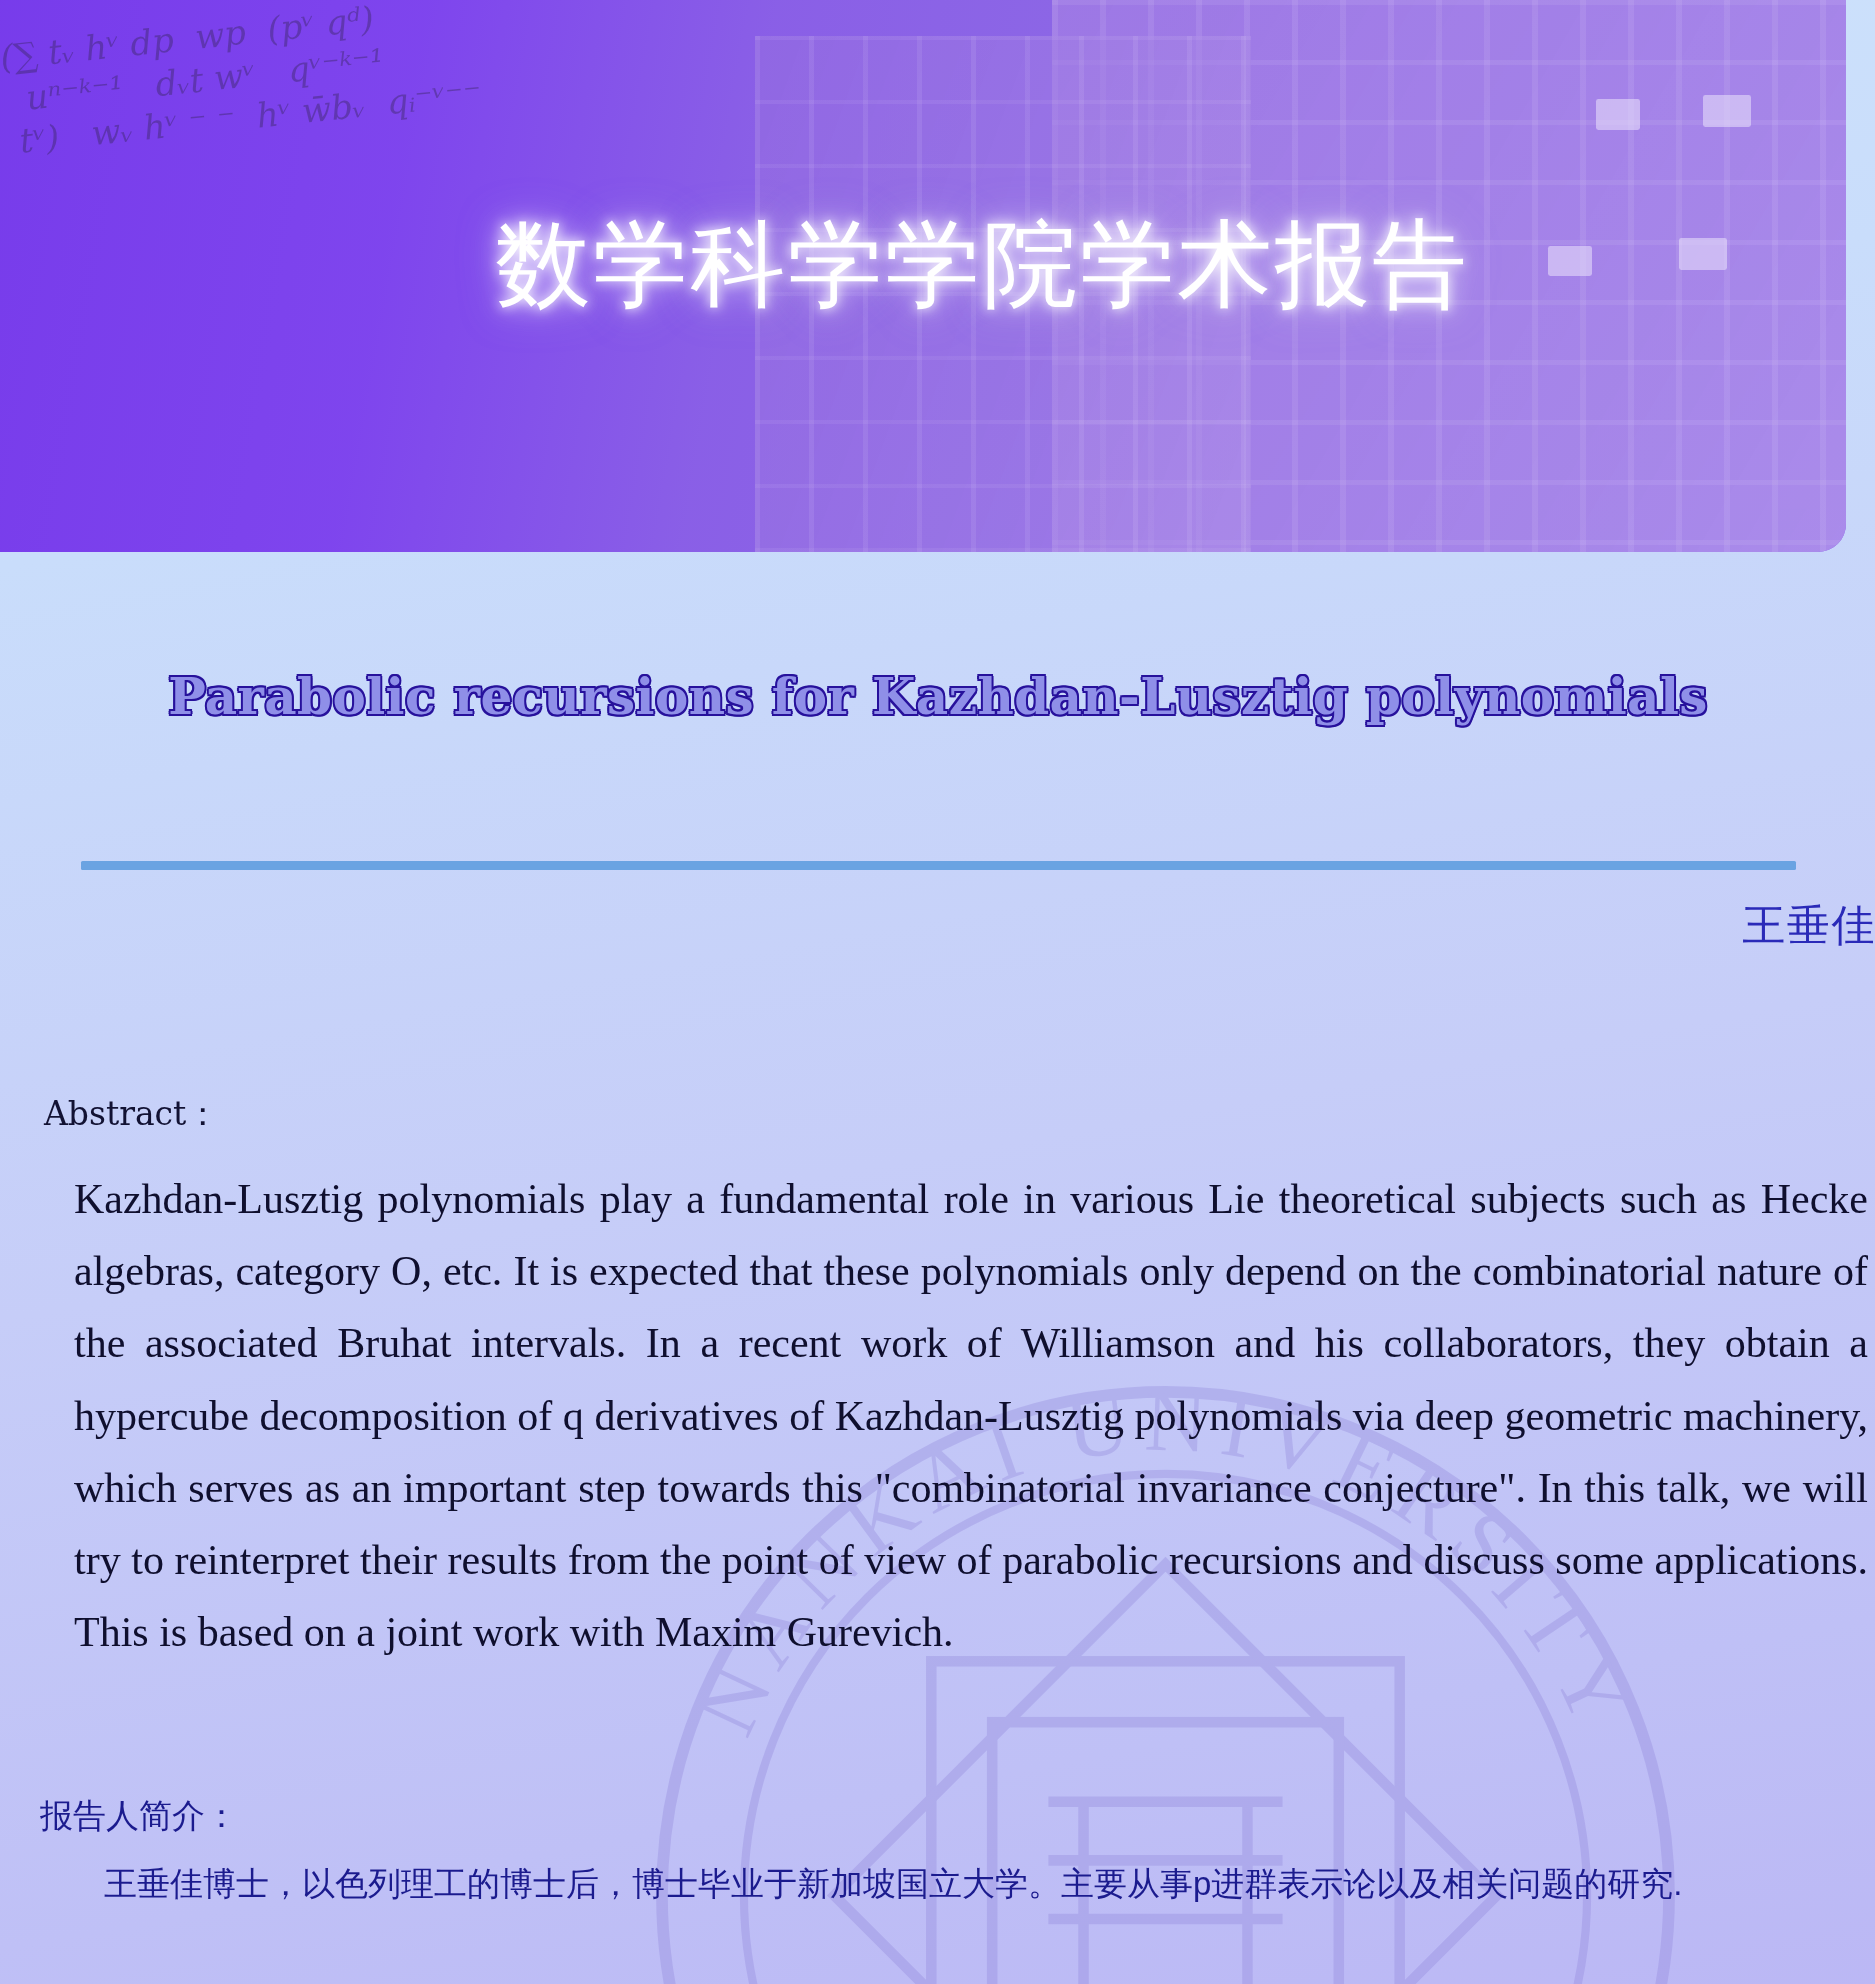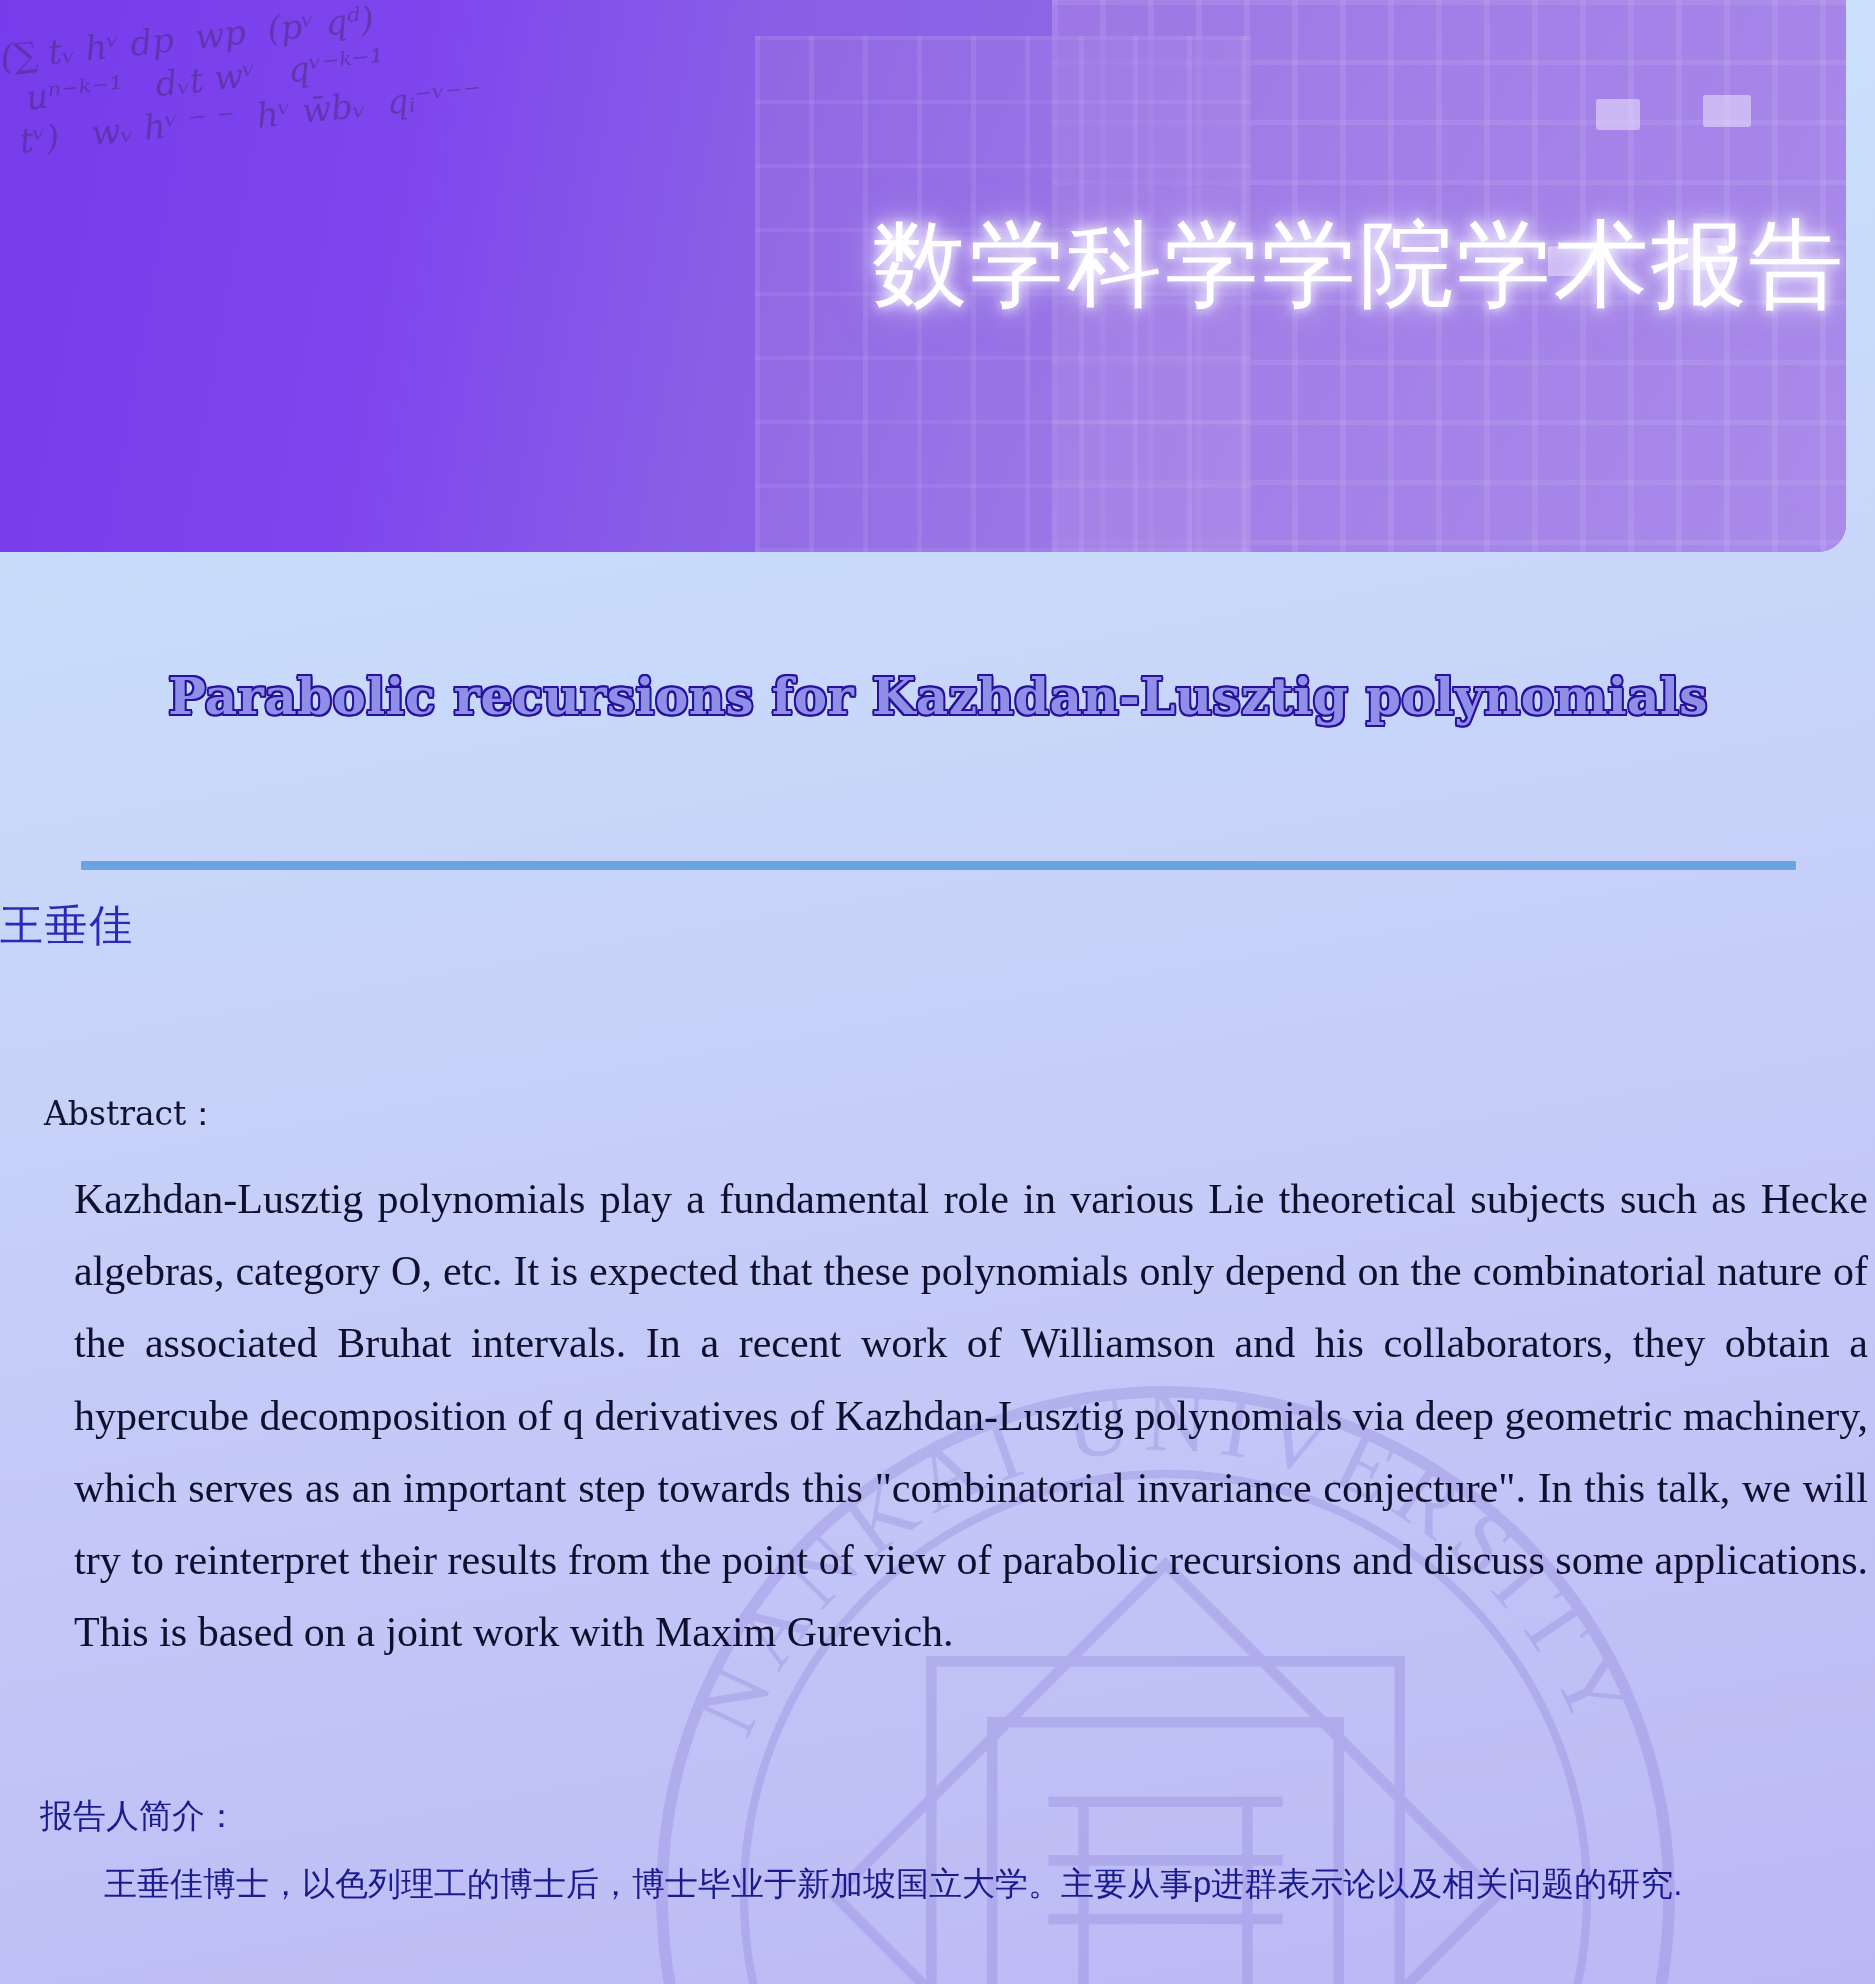--- a/index.html
+++ b/index.html
@@ -83,21 +83,21 @@
     transform: rotate(-6deg);
     white-space: pre;
     opacity: 0.75;
     pointer-events: none;
   }
   .banner-title {
     position: absolute;
     left: 0;
     right: 0;
     top: 202px;
-    text-align: right;
+    text-align: center;
     font-family: "DejaVu Serif", serif;
     font-size: 95px;
     letter-spacing: 2.4px;
     color: #ffffff;
     text-shadow:
       0 0 12px rgba(255,255,255,0.95),
       0 0 24px rgba(255,255,255,0.7),
       0 0 40px rgba(210,200,255,0.6);
     padding-left: 119px;
   }
@@ -138,21 +138,21 @@
     height: 8.7px;
     background: #6aa3e2;
     border-radius: 1.6px;
   }
 
   .speaker {
     position: absolute;
     left: 0;
     right: 0;
     top: 897px;
-    text-align: left;
+    text-align: right;
     font-family: "DejaVu Serif", serif;
     font-size: 43px;
     color: #2a2ab8;
     letter-spacing: 1.6px;
   }
   .affiliation {
     position: absolute;
     left: 0;
     right: 0;
     top: 981px;

